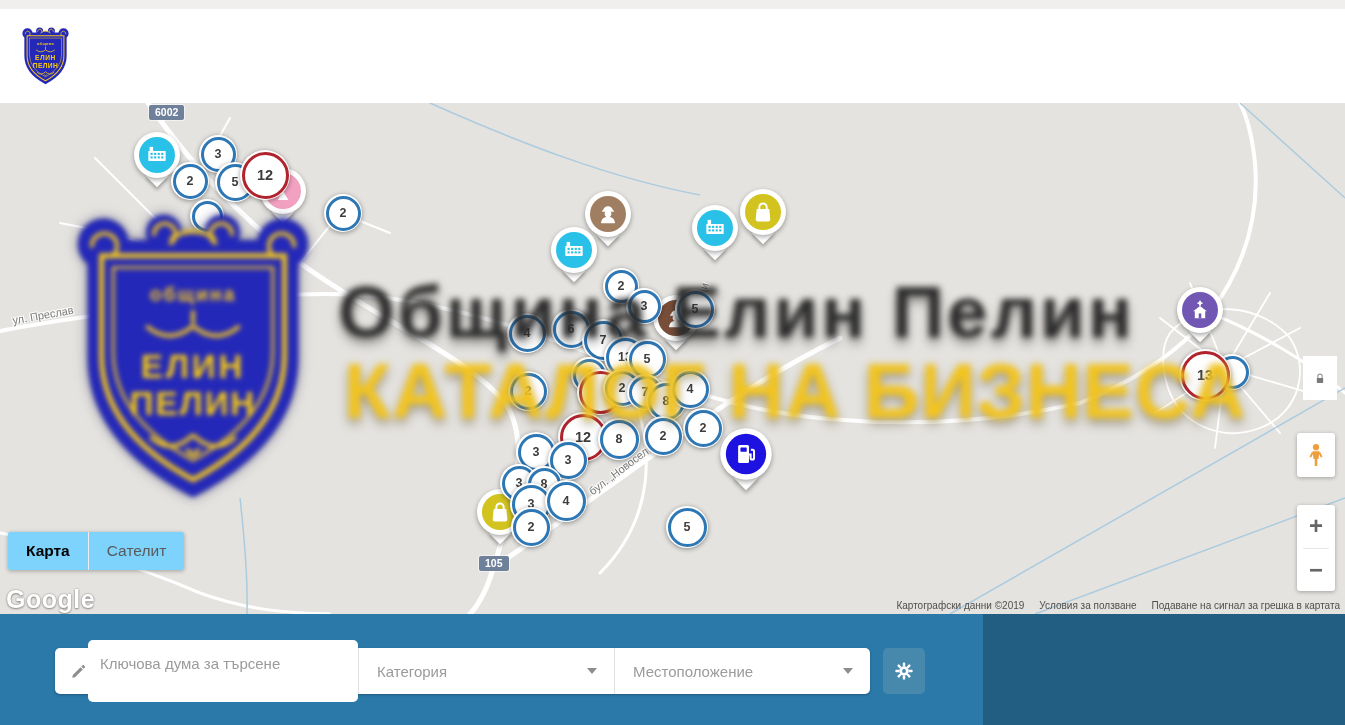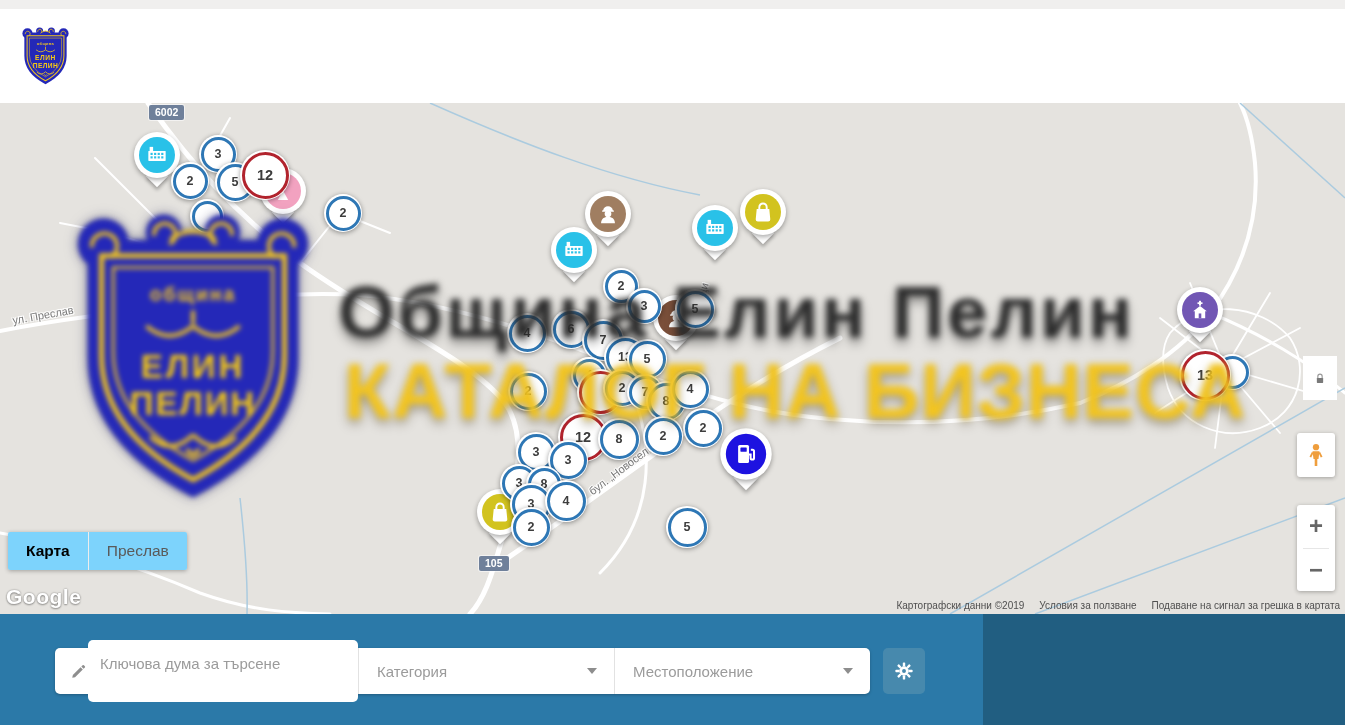--- a/index.html
+++ b/index.html
@@ -46,21 +46,21 @@
   .wm1{left:338px;top:172px;font-size:73px;color:#2d2d2d;letter-spacing:3px;filter:blur(3.4px);
         text-shadow:0 6px 9px rgba(0,0,0,.4);}
   .wm2{left:344px;top:250px;font-size:77px;color:#f2c41f;letter-spacing:1px;filter:blur(3px);
         text-shadow:0 5px 10px rgba(50,35,0,.45);}
 
   
   .mtc{position:absolute;left:8px;top:429px;z-index:20;display:flex;box-shadow:0 1px 4px rgba(0,0,0,.3);border-radius:2px;overflow:hidden;}
   .mtc .tbtn{height:38px;background:#7dd3fc;display:flex;align-items:center;padding:0 18px;font-size:15.5px;cursor:pointer;}
   .mtc .tbtn.active{font-weight:bold;color:#000;}
   .mtc .tbtn.sat{color:#5a5a5a;border-left:1px solid #ededed;}
-  .google{position:absolute;left:6px;top:482px;z-index:20;font-size:21px;font-weight:bold;color:#fff;letter-spacing:.5px;cursor:pointer;
+  .google{position:absolute;left:6px;top:482px;z-index:20;font-size:25px;font-weight:bold;color:#fff;letter-spacing:.5px;cursor:pointer;
         text-shadow:0 0 2px rgba(0,0,0,.4),0 1px 2px rgba(0,0,0,.3);}
   .attr{position:absolute;right:5px;bottom:3px;z-index:20;display:flex;gap:15px;font-size:10px;color:#4f4f4f;}
   .attr .lnk{cursor:pointer;}
   .lockbox{position:absolute;left:1303px;top:253px;width:34px;height:44px;background:#fff;z-index:20;
         display:flex;align-items:center;justify-content:center;cursor:pointer;}
   .pegbox{position:absolute;left:1297px;top:330px;width:38px;height:44px;background:#fff;border-radius:3px;z-index:20;
         box-shadow:0 1px 4px rgba(0,0,0,.3);display:flex;align-items:center;justify-content:center;cursor:grab;}
   .zoombox{position:absolute;left:1297px;top:402px;width:38px;height:86px;background:#fff;border-radius:3px;z-index:20;
         box-shadow:0 1px 4px rgba(0,0,0,.3);display:flex;flex-direction:column;}
   .zbtn{flex:1;display:flex;align-items:center;justify-content:center;font-size:24px;color:#666;cursor:pointer;font-weight:bold;}
@@ -414,21 +414,21 @@
       </div>
 
     <svg class="wm-crest">
         <use href="#crest"></use>
       </svg>
     <div class="wm-line wm1">Община Елин Пелин</div>
     <div class="wm-line wm2">КАТАЛОГ НА БИЗНЕСА</div>
 
     <div class="mtc">
       <div class="tbtn active">Карта</div>
-      <div class="tbtn sat">Преслав</div>
+      <div class="tbtn sat">Сателит</div>
     </div>
 
     <div class="google">Google</div>
 
     <div class="attr">
       <span>Картографски данни ©2019</span>
       <span class="lnk">Условия за ползване</span>
       <span class="lnk">Подаване на сигнал за грешка в картата</span>
     </div>
 

